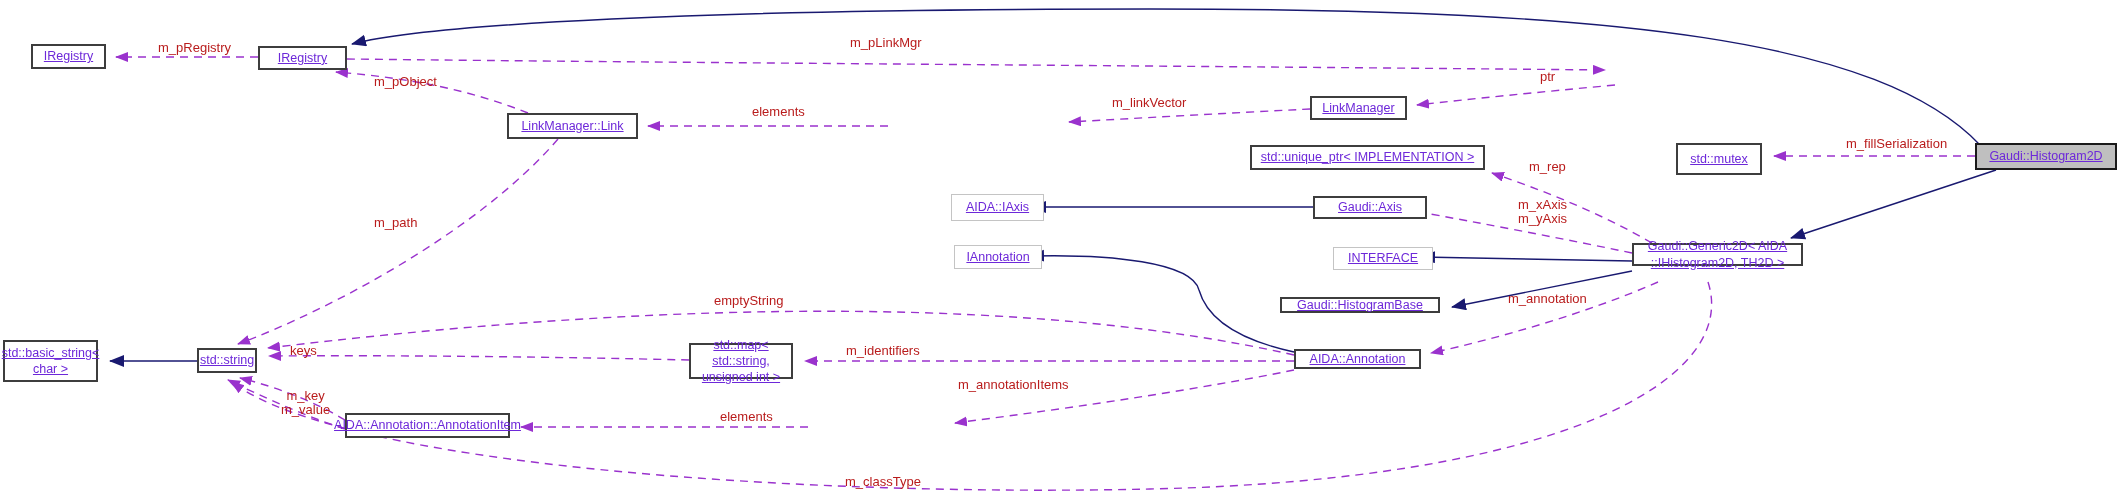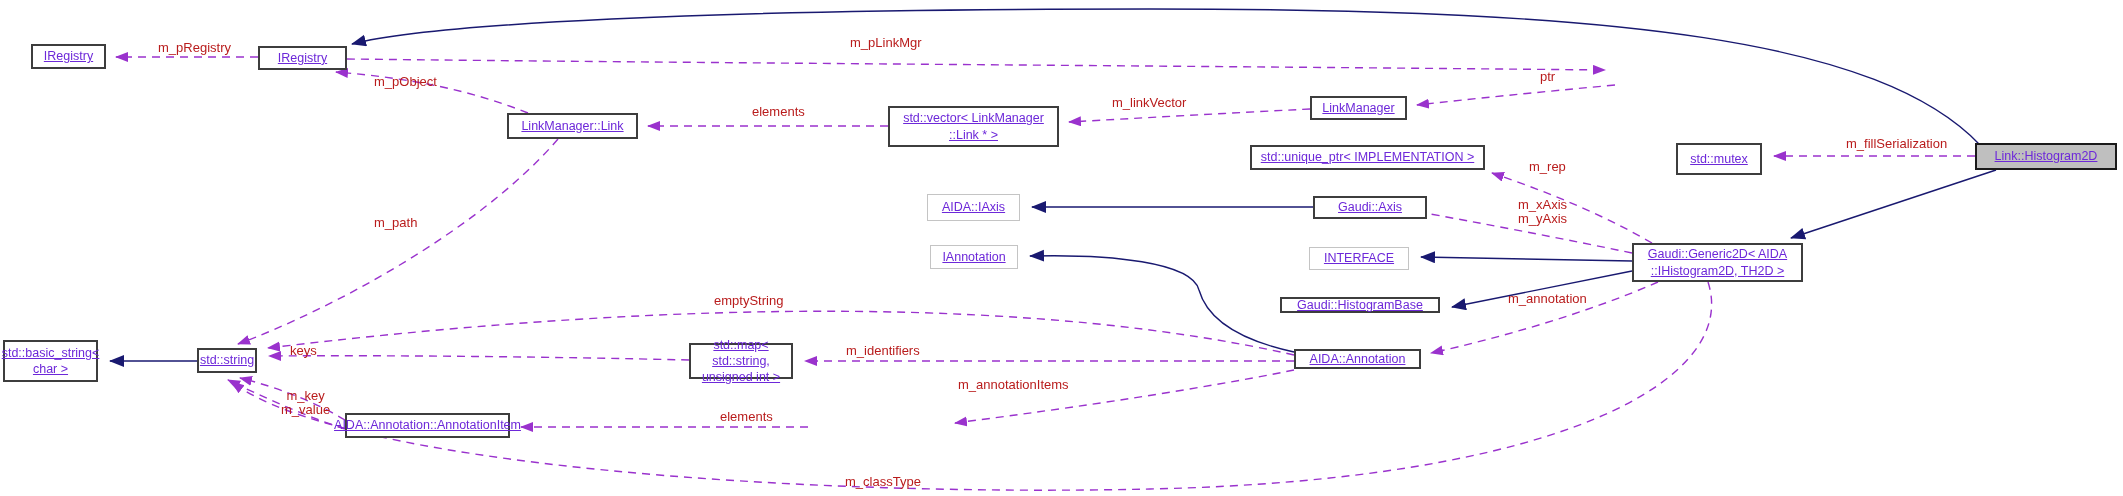--- a/index.html
+++ b/index.html
@@ -7,21 +7,21 @@
     position:relative;width:2123px;height:496px;background:#ffffff;overflow:hidden;
     font-family:"Liberation Sans", sans-serif;
   }
   #edges{position:absolute;left:0;top:0;width:2123px;height:496px;}
   .node{
     position:absolute;box-sizing:border-box;background:#ffffff;
     border:2px solid #3d3d3d;color:#6d28d9;font-size:12.5px;line-height:1.3;
     display:flex;align-items:center;justify-content:center;text-align:center;
     white-space:pre-line;z-index:2;text-decoration:underline;
   }
-  .node.ext{border:1.5px solid #c4c4c4;}
+  .node.ext{border:1.5px solid #c4c4c4;margin-left:24px;}
   .node.sel{background:#bfbfbf;border:2px solid #1a1a1a;}
   .elabel{
     position:absolute;color:#b91c1c;font-size:13px;line-height:1.05;
     white-space:pre-line;z-index:3;text-align:center;
   }
 </style>
 </head>
 <body>
 
 <div id="graph">
@@ -65,32 +65,30 @@
       <path d="M 1632 271 L 1452 307" marker-end="url(#arrowN)"></path>
       <path d="M 1313 207 L 1032 207" marker-end="url(#arrowN)"></path>
       <path d="M 1294 352 C 1230 338, 1206 315, 1199 290 C 1192 262, 1110 254, 1030 256" marker-end="url(#arrowN)"></path>
       <path d="M 197 361 L 110 361" marker-end="url(#arrowN)"></path>
     </g>
   </svg>
 
   <div class="node" style="left:31px;top:44px;width:75px;height:25px">IRegistry</div>
   <div class="node" style="left:258px;top:46px;width:89px;height:24px">IRegistry</div>
   <div class="node" style="left:507px;top:113px;width:131px;height:26px">LinkManager::Link</div>
-  <div class="node" style="left:888px;top:106px;width:171px;height:41px">std::vector&lt; LinkManager
-::Link * &gt;</div>
   <div class="node" style="left:1310px;top:96px;width:97px;height:24px">LinkManager</div>
   <div class="node" style="left:1676px;top:143px;width:86px;height:32px">std::mutex</div>
-  <div class="node sel" style="left:1975px;top:143px;width:142px;height:27px">Link::Histogram2D</div>
+  <div class="node sel" style="left:1975px;top:143px;width:142px;height:27px">Gaudi::Histogram2D</div>
   <div class="node" style="left:1250px;top:145px;width:235px;height:25px">std::unique_ptr&lt; IMPLEMENTATION &gt;</div>
   <div class="node ext" style="left:927px;top:194px;width:93px;height:27px">AIDA::IAxis</div>
   <div class="node" style="left:1313px;top:196px;width:114px;height:23px">Gaudi::Axis</div>
   <div class="node ext" style="left:930px;top:245px;width:88px;height:24px">IAnnotation</div>
   <div class="node ext" style="left:1309px;top:247px;width:100px;height:23px">INTERFACE</div>
   <div class="node" style="left:1280px;top:297px;width:160px;height:16px">Gaudi::HistogramBase</div>
-  <div class="node" style="left:1632px;top:243px;width:171px;height:39px">Gaudi::Generic2D&lt; AIDA
+  <div class="node" style="left:1632px;top:243px;width:171px;height:23px">Gaudi::Generic2D&lt; AIDA
 ::IHistogram2D, TH2D &gt;</div>
   <div class="node" style="left:1294px;top:349px;width:127px;height:20px">AIDA::Annotation</div>
   <div class="node" style="left:689px;top:343px;width:104px;height:36px">std::map&lt; std::string,
 unsigned int &gt;</div>
   <div class="node" style="left:3px;top:340px;width:95px;height:42px">std::basic_string&lt;
 char &gt;</div>
   <div class="node" style="left:197px;top:348px;width:60px;height:25px">std::string</div>
   <div class="node" style="left:345px;top:413px;width:165px;height:25px">AIDA::Annotation::AnnotationItem</div>
 
   <div class="elabel" style="left:158px;top:41px">m_pRegistry</div>

